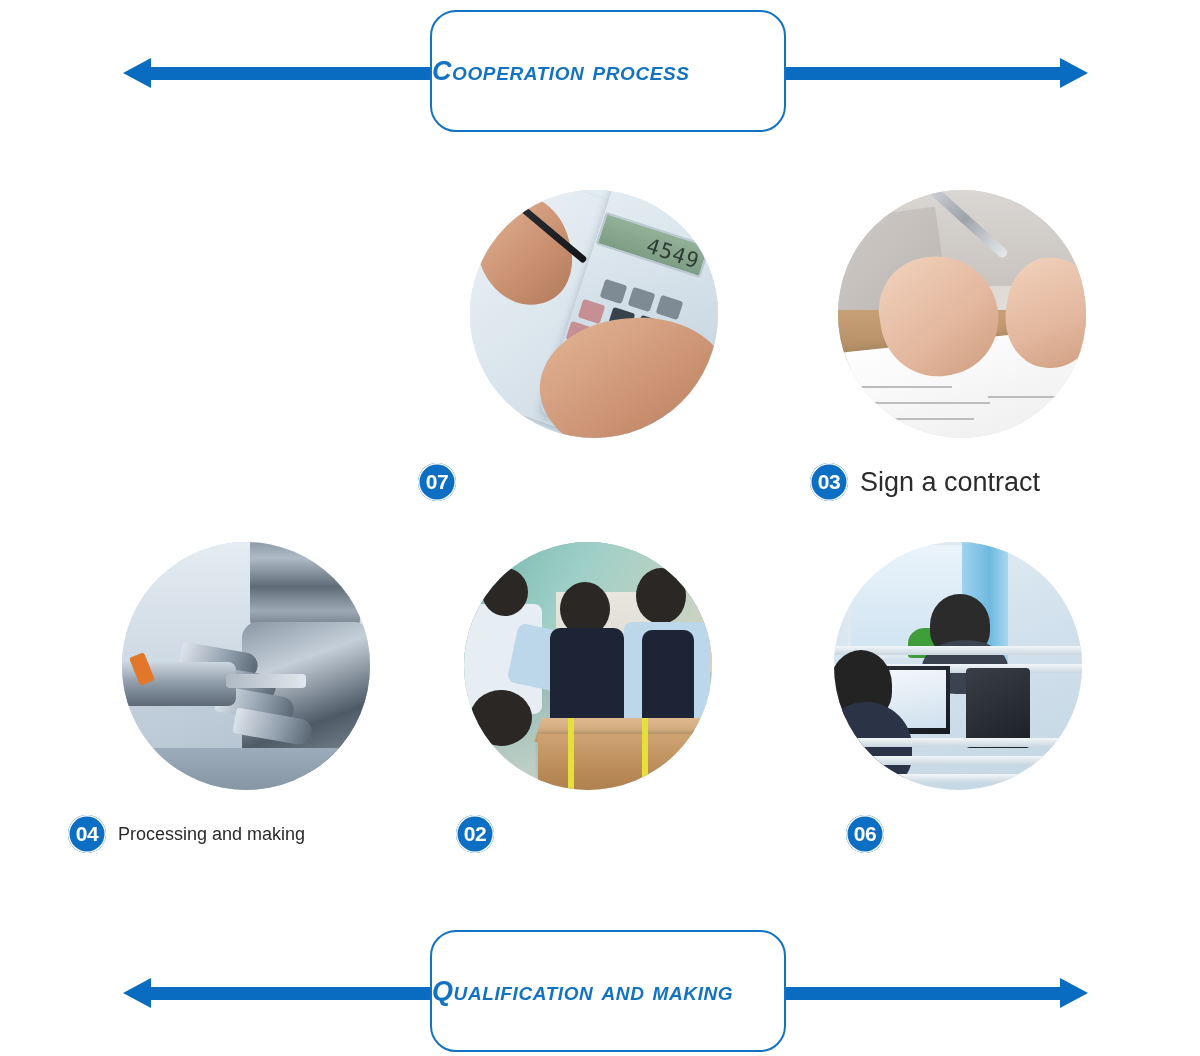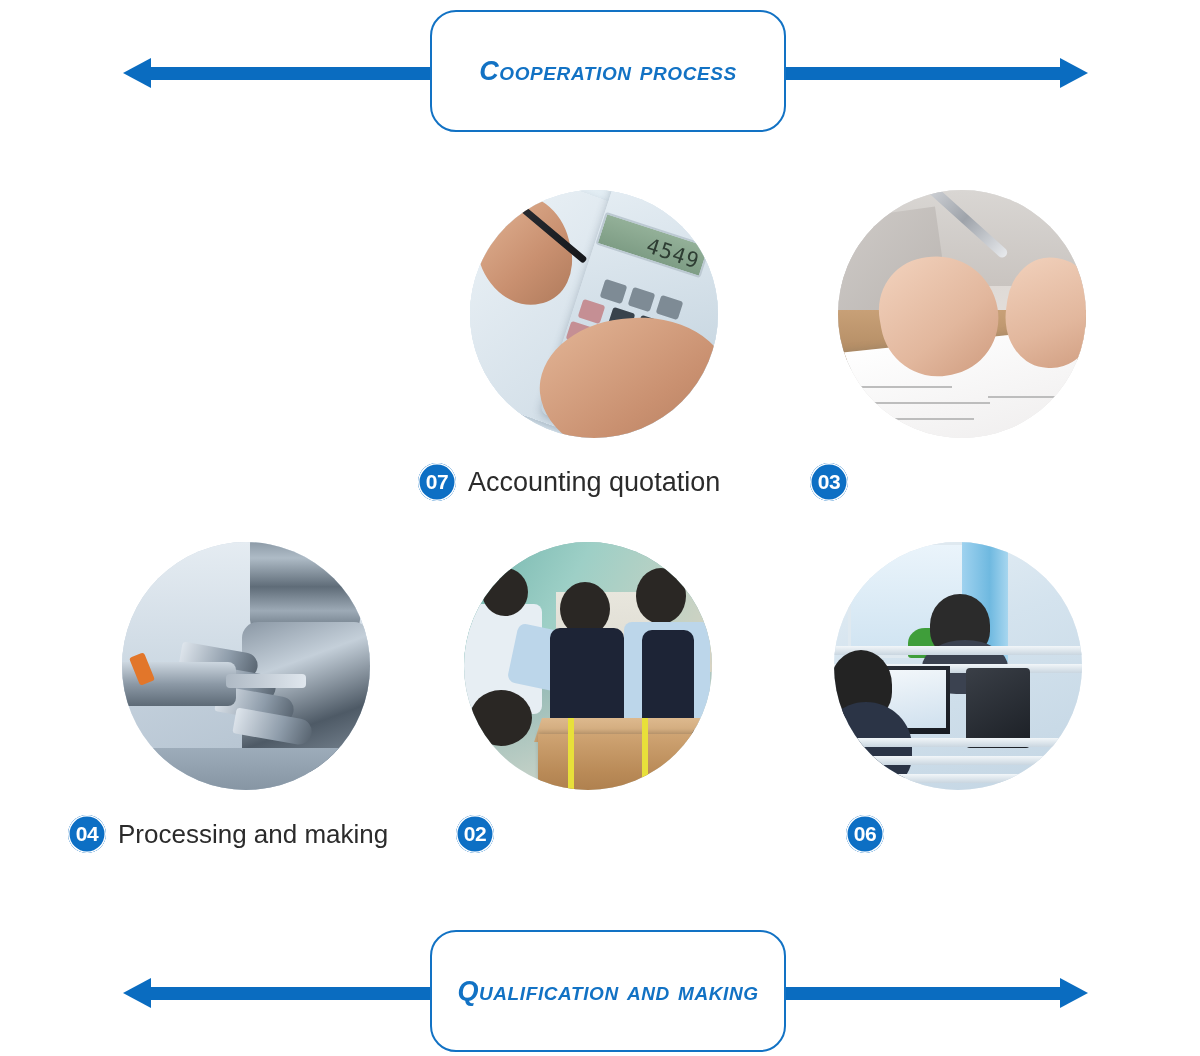--- a/index.html
+++ b/index.html
@@ -65,21 +65,21 @@
     left: 430px;
     top: 0;
     width: 356px;
     height: 122px;
     box-sizing: border-box;
     border: 2px solid #1272c4;
     border-radius: 26px;
     background: #ffffff;
     display: flex;
     align-items: center;
-    justify-content: center;
+    justify-content: flex-start;
   }
   .title-text {
     color: #1272c4;
     font-family: "Liberation Sans", sans-serif;
     font-size: 27px;
     font-style: italic;
     font-weight: 700;
     font-variant: small-caps;
     letter-spacing: 0.6px;
     white-space: nowrap;
@@ -158,21 +158,21 @@
   .r1 .c1 .caption { padding-left: 14px; }
   .r1 .c2 .caption { padding-left: 38px; }
 
   
   .r2 .c0 { left: 56px; }
   .r2 .c1 { left: 398px; }
   .r2 .c2 { left: 768px; }
   .r2 .caption { padding-left: 12px; box-sizing: border-box; }
   .r2 .c1 .caption { padding-left: 58px; }
   .r2 .c2 .caption { padding-left: 78px; }
-  .r2 .cap-label { font-size: 26px; }
+  .r2 .cap-label { font-size: 18px; }
 
   
   
   .ph-blueprint .bg {
     background: linear-gradient(150deg, #f4f6fa 0%, #e7ebf1 45%, #dfe4ec 100%);
   }
   .ph-blueprint .sheet {
     position: absolute;
     background: linear-gradient(115deg, #ffffff 0%, #f2f4f8 55%, #dde2ea 100%);
     box-shadow: 0 2px 6px rgba(90,100,120,.25);
@@ -415,21 +415,20 @@
           <div class="key r" style="left:98px;top:134px;"></div>
           <div class="key" style="left:126px;top:142px;"></div>
           <div class="key" style="left:154px;top:150px;"></div>
           <div class="hand h1"></div>
           <div class="pen"></div>
           <div class="hand h2"></div>
         </div>
       </div>
       <div class="caption">
         <span class="badge">07</span>
-        <span class="cap-label">Accounting quotation</span>
       </div>
     </div>
 
     <div class="cell c2">
       <div class="photo">
         <div class="layer ph-sign">
           <div class="layer bg"></div>
           <div class="wall"></div>
           <div class="shirt"></div>
           <div class="table"></div>
@@ -438,20 +437,21 @@
           <div class="pline" style="left:22px;top:212px;width:130px;"></div>
           <div class="pline" style="left:26px;top:228px;width:110px;"></div>
           <div class="pline" style="left:150px;top:206px;width:70px;"></div>
           <div class="hand hR"></div>
           <div class="pen"></div>
           <div class="hand hL"></div>
         </div>
       </div>
       <div class="caption">
         <span class="badge">03</span>
+        <span class="cap-label">Sign a contract</span>
       </div>
     </div>
   </div>
 
   <div class="row r2">
 
     <div class="cell c0">
       <div class="photo">
         <div class="layer ph-cnc">
           <div class="layer bg"></div>

